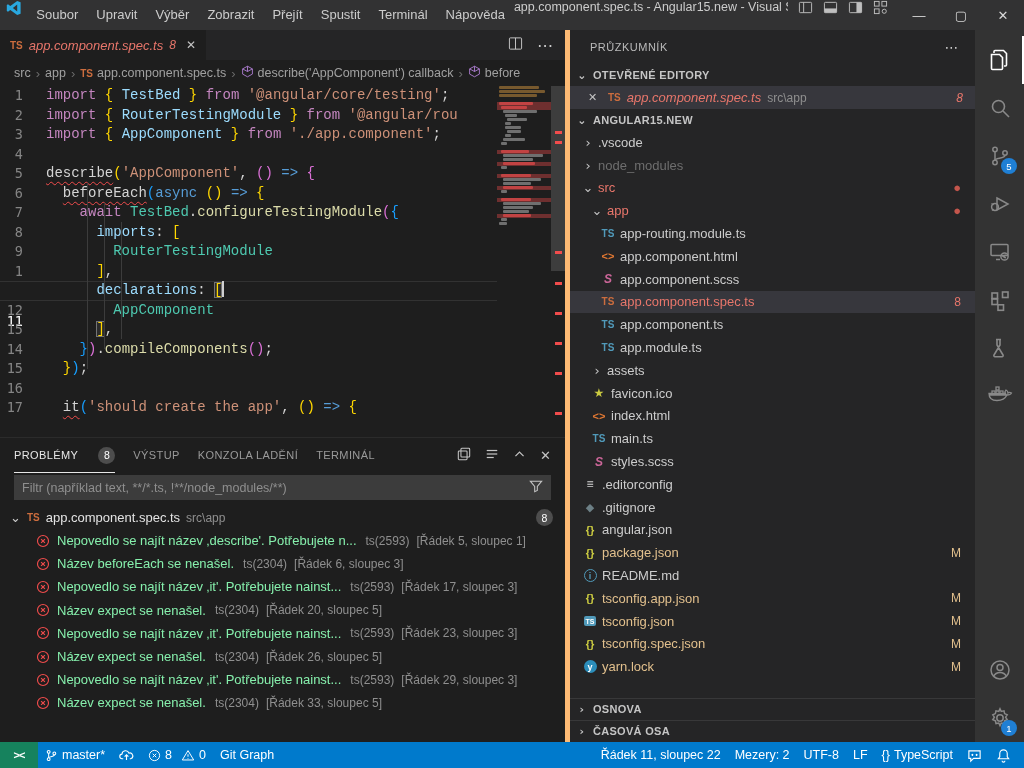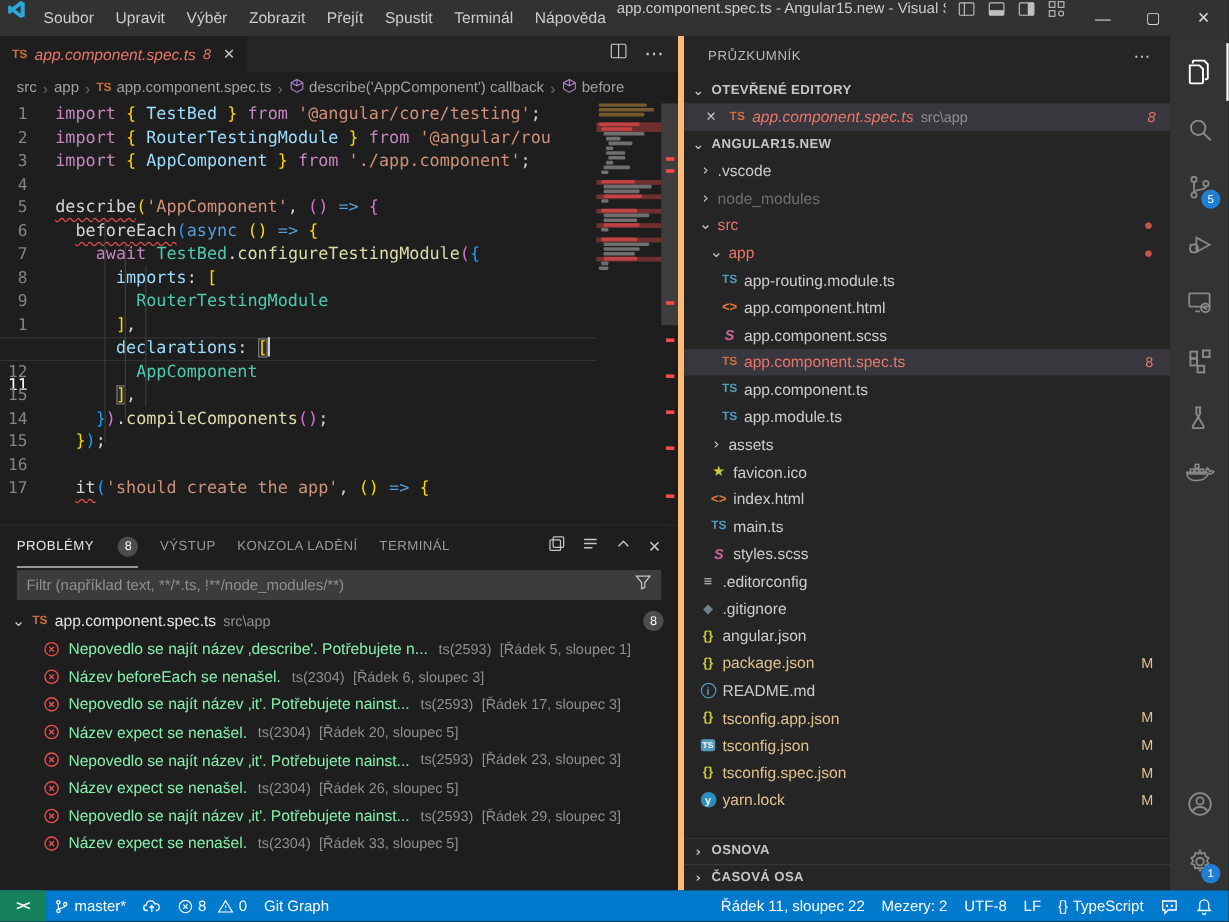--- a/index.html
+++ b/index.html
@@ -42,21 +42,21 @@
   .crumb { display:flex; align-items:center; gap:4px; }
   .crumb-sep { margin:0 5px; color:#6a6a6a; font-size:13px; }
 
   
   .editor { position:relative; flex:1; overflow:hidden; background:#1e1e1e; }
   .code { position:absolute; left:0; top:0; right:68px; font-family:"DejaVu Sans Mono",monospace; }
   .code-line { display:flex; height:19.5px; line-height:19.5px; font-size:14px; position:relative; }
   .code-line.cur { box-shadow: inset 0 1px 0 #323232, inset 0 -1px 0 #323232; }
   .ln { width:46px; flex:none; text-align:right; padding-right:23px; color:#858585; font-size:13.5px; }
   .code-line.cur .ln { color:#ffffff;margin-top:31px; }
-  .lc { white-space:pre; }
+  .lc { white-space:pre;font-family:Liberation Mono, monospace; }
   .c-kw{color:#c586c0} .c-kw2{color:#569cd6} .c-var{color:#9cdcfe} .c-cls{color:#4ec9b0}
   .c-fn{color:#dcdcaa} .c-str{color:#ce9178} .c-pl{color:#d4d4d4}
   .c-b1{color:#ffd700} .c-b2{color:#da70d6} .c-b3{color:#179fff} .c-arr{color:#569cd6}
   .sq { text-decoration:underline; text-decoration-style:wavy; text-decoration-color:#f14c4c;
     text-decoration-thickness:1px; text-underline-offset:4px; }
   .bx { outline:1px solid #747474; outline-offset:-1px; background:rgba(120,120,120,.15); }
   .caret { display:inline-block; width:0; border-left:2px solid #d0d0d0; height:16px; vertical-align:-3px; }
   .iguide { position:absolute; width:1px; background:#3c3c3c; }
 
   

